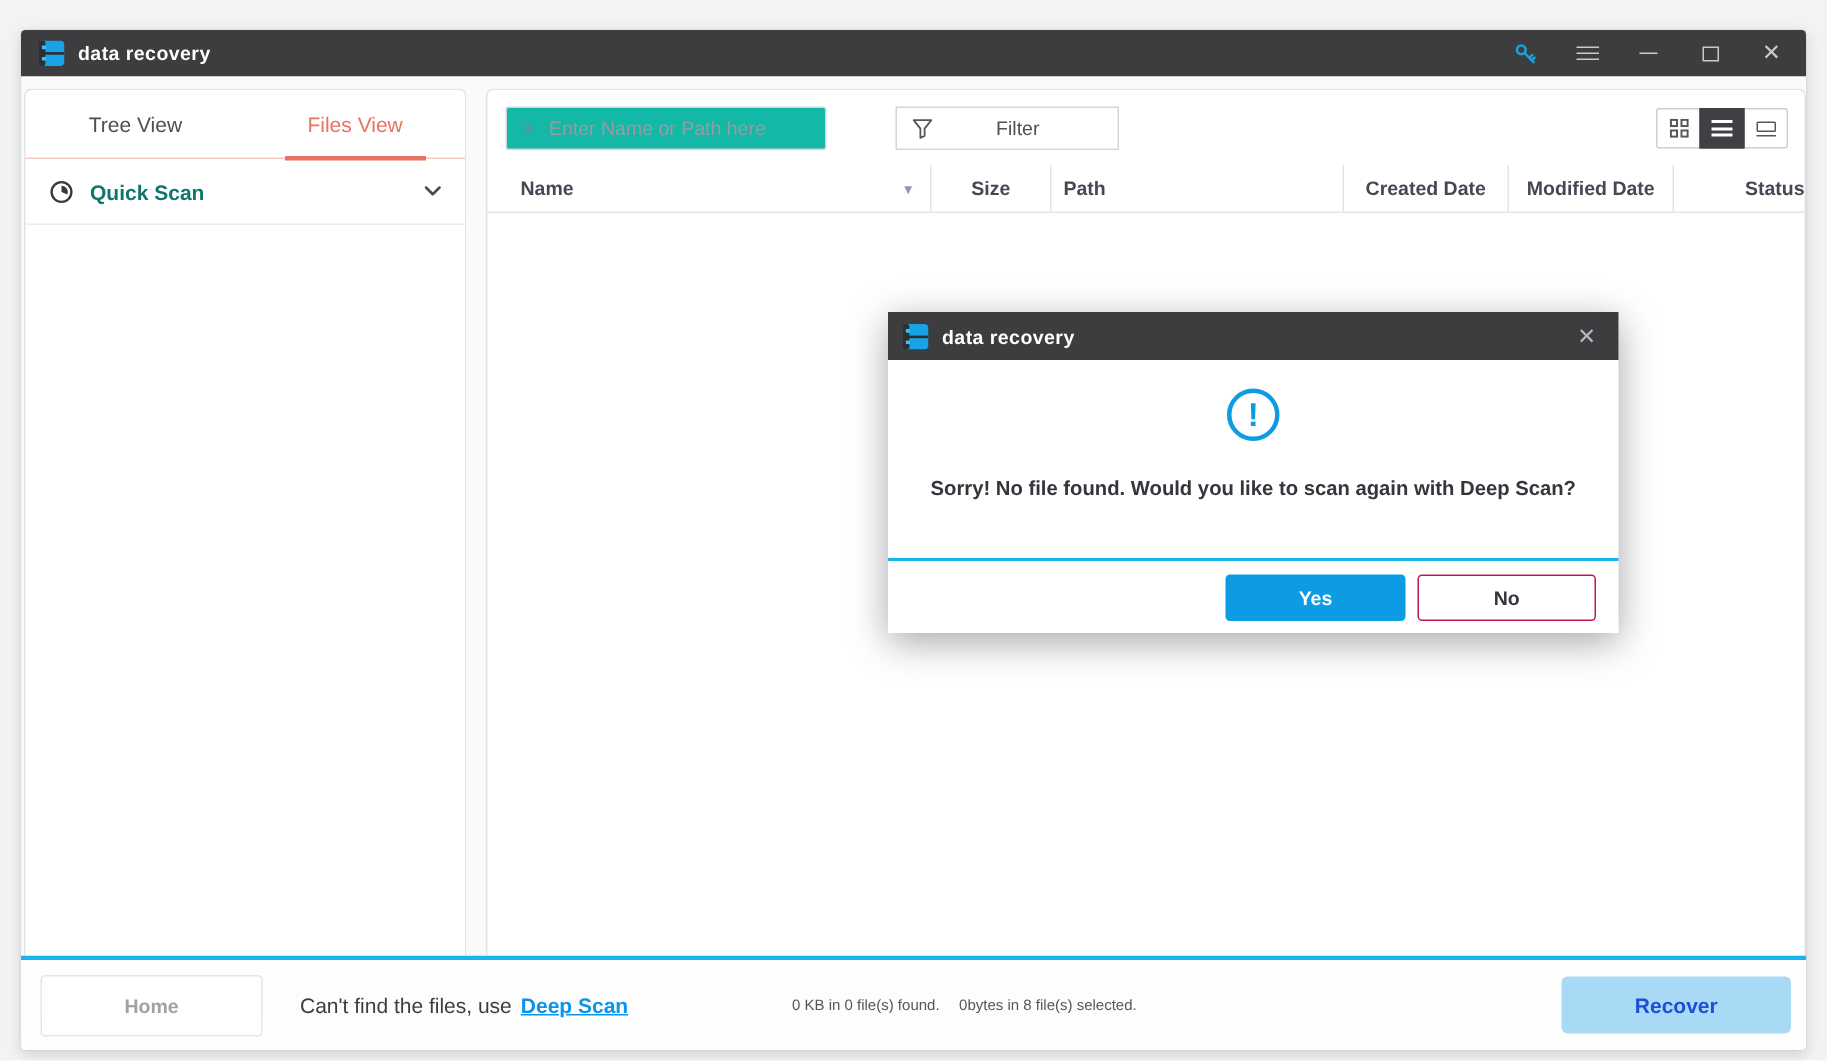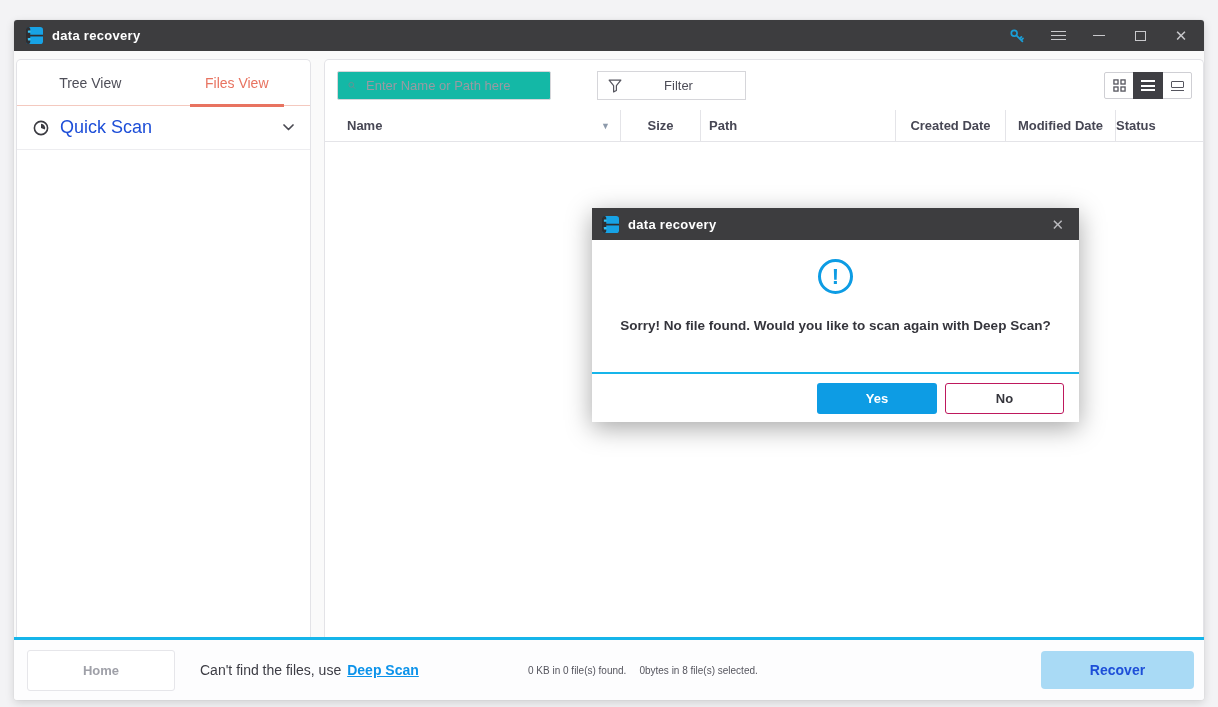--- a/index.html
+++ b/index.html
@@ -34,21 +34,21 @@
   .content { position:absolute; left:0; top:31px; right:0; bottom:63px; background:#fafafa; }
   .card { background:#ffffff; border:1px solid #e3e3e7; border-bottom:none; border-radius:5px 5px 0 0; position:absolute; top:8px; bottom:0; }
   .sidebar { left:2px; width:295px; }
   .main { left:310px; right:0; }
   
   .tabs { display:flex; height:46px; border-bottom:1px solid #f4c9bf; position:relative; }
   .tab { flex:1; display:flex; align-items:center; justify-content:center; font-size:14px; color:#4e4e58; cursor:pointer; position:relative; }
   .tab.active { color:#e87360; }
   .tab.active::after { content:""; position:absolute; left:26px; right:26px; bottom:-2px; height:3px; background:#e87360; }
   .scanrow { height:44px; display:flex; align-items:center; padding:0 16px; border-bottom:1px solid #ededf0; cursor:pointer; }
-  .scanrow .label { font-size:18px; font-weight:normal; color:#1d4ed8; margin-left:11px; }
+  .scanrow .label { font-size:14px; font-weight:bold; color:#0f766e; margin-left:11px; }
   .scanrow .chev { margin-left:auto; display:flex; }
   
   .toolbar { position:absolute; left:0; top:0; right:0; height:50px; }
   .searchbox {
     position:absolute; left:12px; top:11px; width:214px; height:29px;
     border:1px solid #d6d6da; border-radius:2px; background:#14b8a6;
     display:flex; align-items:center; padding:0 8px 0 10px;
   }
   .searchbox input {
     border:none; outline:none; flex:1; margin-left:10px;
@@ -78,21 +78,21 @@
   .thead { position:absolute; left:0; top:50px; right:0; height:32px; display:flex; border-bottom:1px solid #e4e4e8; }
   .th {
     display:flex; align-items:center; font-size:13px; font-weight:bold; color:#474754;
     border-right:1px solid #e4e4e8; cursor:pointer; flex:0 0 auto;
   }
   .th.c-name { width:296px; padding:0 10px 0 22px; justify-content:space-between; }
   .th.c-size { width:80px; justify-content:center; }
   .th.c-path { width:195px; padding-left:8px; }
   .th.c-created { width:110px; justify-content:center; }
   .th.c-modified { width:110px; justify-content:center; }
-  .th.c-status { flex:1; justify-content:flex-start; border-right:none; }
+  .th.c-status { flex:1; justify-content:flex-end; border-right:none; }
   .sort-arrow { font-size:9px; color:#8d9aab; }
   
   .statusbar {
     position:absolute; left:0; bottom:0; right:0; height:63px;
     background:#fdfdfe; border-top:3px solid #16b5ea; border-radius:0 0 3px 3px;
   }
   .home-btn {
     position:absolute; left:13px; top:10px; width:148px; height:41px;
     background:#fff; border:1px solid #e6e6ea; border-radius:3px;
     font-size:13px; font-weight:bold; color:#9fa0a8;

